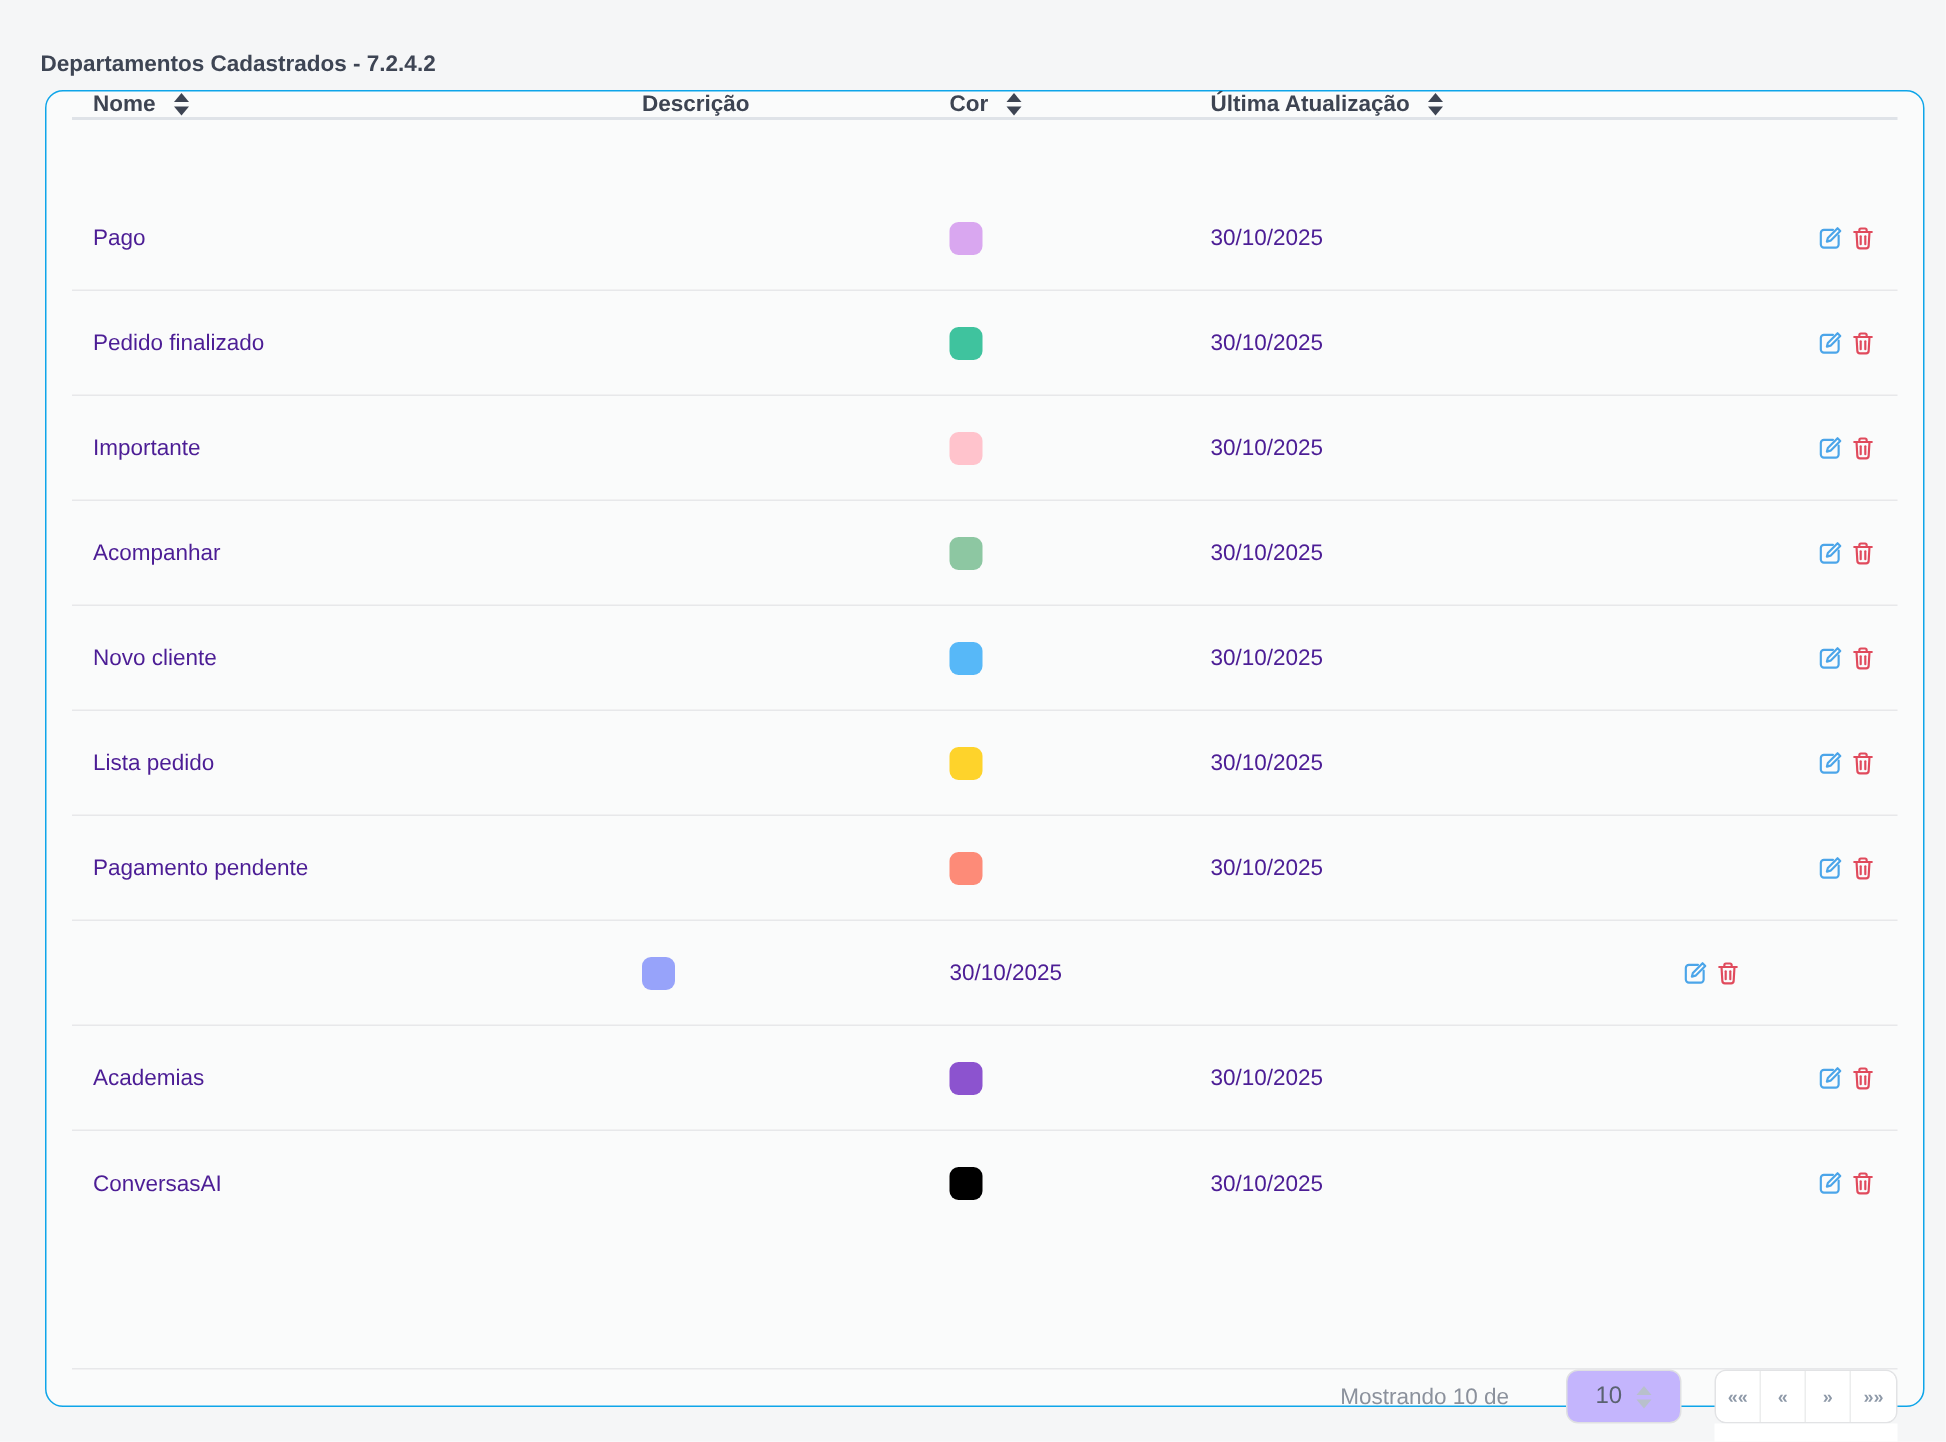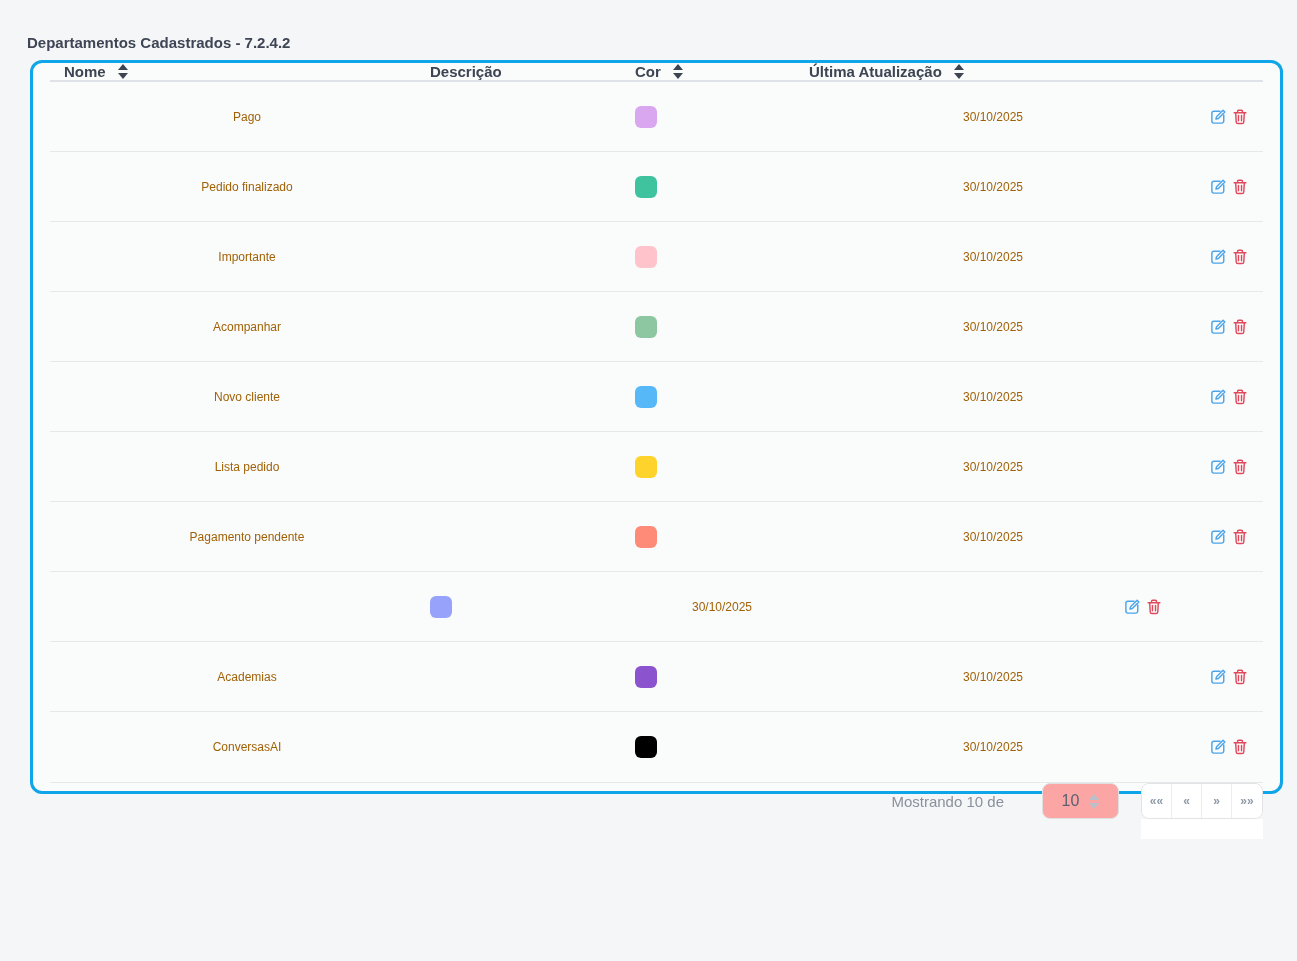--- a/index.html
+++ b/index.html
@@ -9,27 +9,27 @@
     background:#f5f6f7;
     color:#3f4656;
     overflow:hidden;
   }
   .page { padding:34px 0 0 27px; }
 
   .page-title { font-size:15px; font-weight:bold; color:#3e4554; margin-bottom:9px; }
   .page-subtitle { font-size:15px; color:#3f4656; margin-bottom:13px; }
 
   .card {
-    width:1253px; height:734px;
+    width:1253px; height:878px;
     margin-left:3px;
     background:#fafbfb;
-    border:3px solid #0ea5e9;
+    border:1px solid #0ea5e9;
     border-radius:12px;
     padding:0 17px;
-    display:flex; flex-direction:column;
+    display:flex; flex-direction:column;gap:44px;
   }
 
   .grid-row {
     display:grid;
     grid-template-columns:380px 205px 174px 368px 1fr;
     align-items:center;
   }
 
   .thead {
     height:61px;
@@ -47,21 +47,21 @@
   }
   .sort-icon .tri-down {
     width:0; height:0;
     border-left:5px solid transparent; border-right:5px solid transparent;
     border-top:6px solid #3d4452;
   }
 
   .row {
     height:70px;
     border-bottom:1px solid #e7e8ea;
-    font-size:12px; color:#a16207;text-align:center;
+    font-size:15px; color:#4c1d95;
   }
   .row:last-child { border-bottom:none; }
   .cell-name { padding-left:14px; }
   .swatch {
     display:block; width:22px; height:22px; border-radius:6px;
   }
   .cell-actions { display:flex; justify-content:flex-end; align-items:center; gap:4px; padding-right:14px; }
   .icon-btn { width:18px; height:18px; cursor:pointer; display:inline-flex; }
   .icon-btn svg { width:18px; height:18px; }
 
@@ -70,21 +70,21 @@
   .tfoot {
     border-top:1px solid #e7e8ea;
     height:89px;
     display:flex; justify-content:flex-end; align-items:center;
     padding-bottom:18px;
   }
   .showing-label { font-size:15px; font-weight:normal; color:#8b919c; margin-right:38px; }
 
   .pagesize {
     width:77px; height:36px;
-    background:#fca5a5;
+    background:#c4b5fd;
     border:1px solid #dfe0e2; border-radius:8px;
     display:flex; align-items:center; justify-content:center; gap:10px;
     margin-right:22px; cursor:pointer;
   }
   .pagesize-value { font-size:16px; color:#5a6270; }
   .spin-icon { display:inline-flex; flex-direction:column; gap:3px; }
   .spin-icon .tri-up {
     width:0; height:0;
     border-left:5px solid transparent; border-right:5px solid transparent;
     border-bottom:6px solid #b8c0cb;

